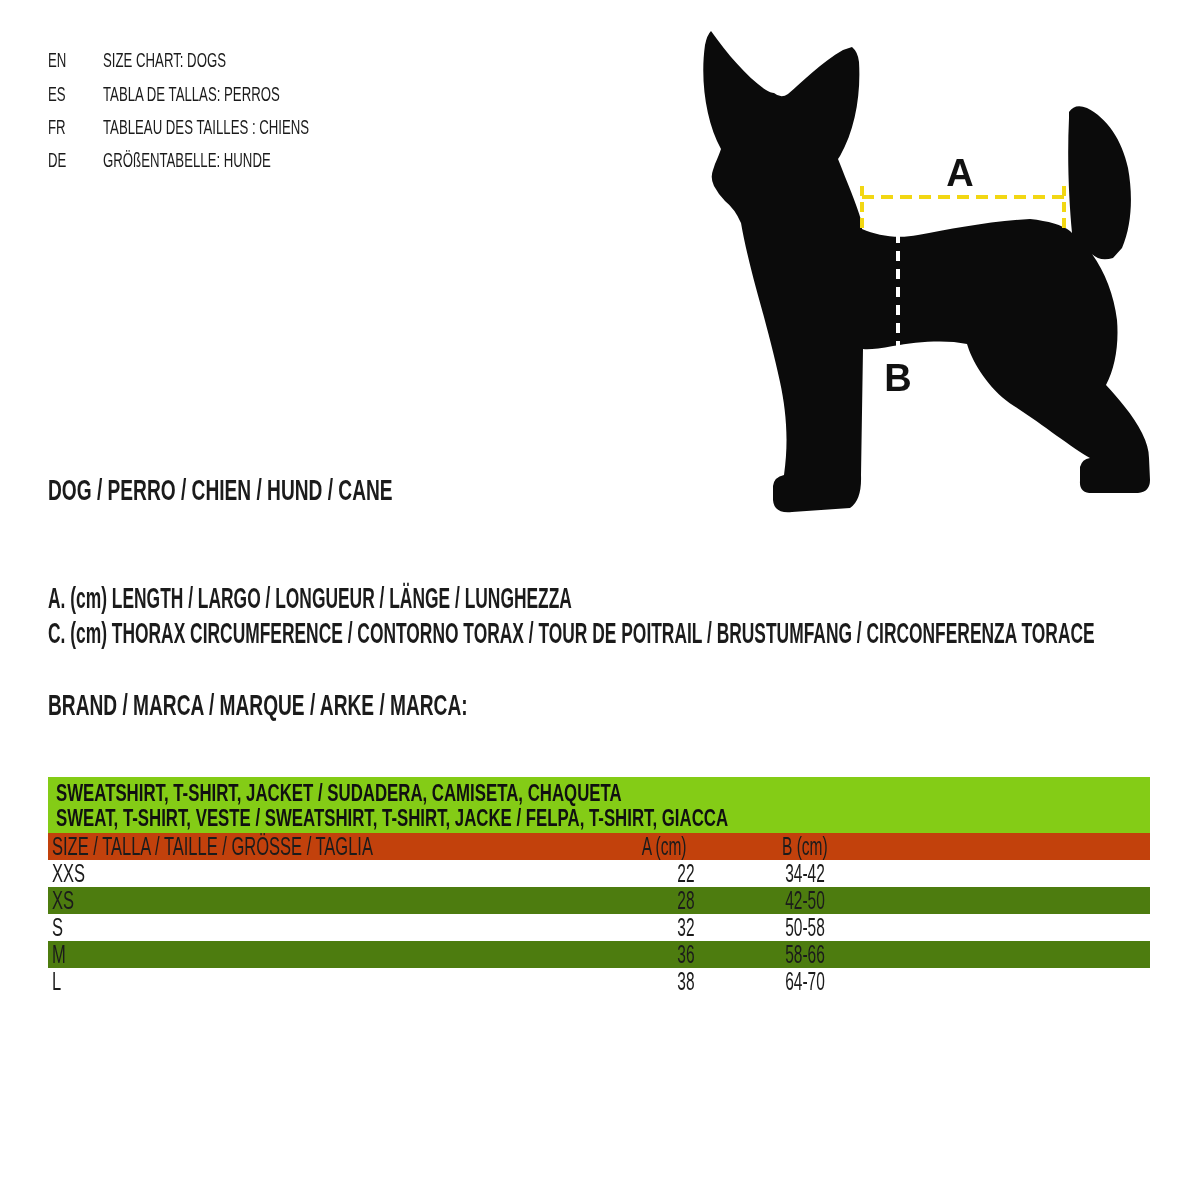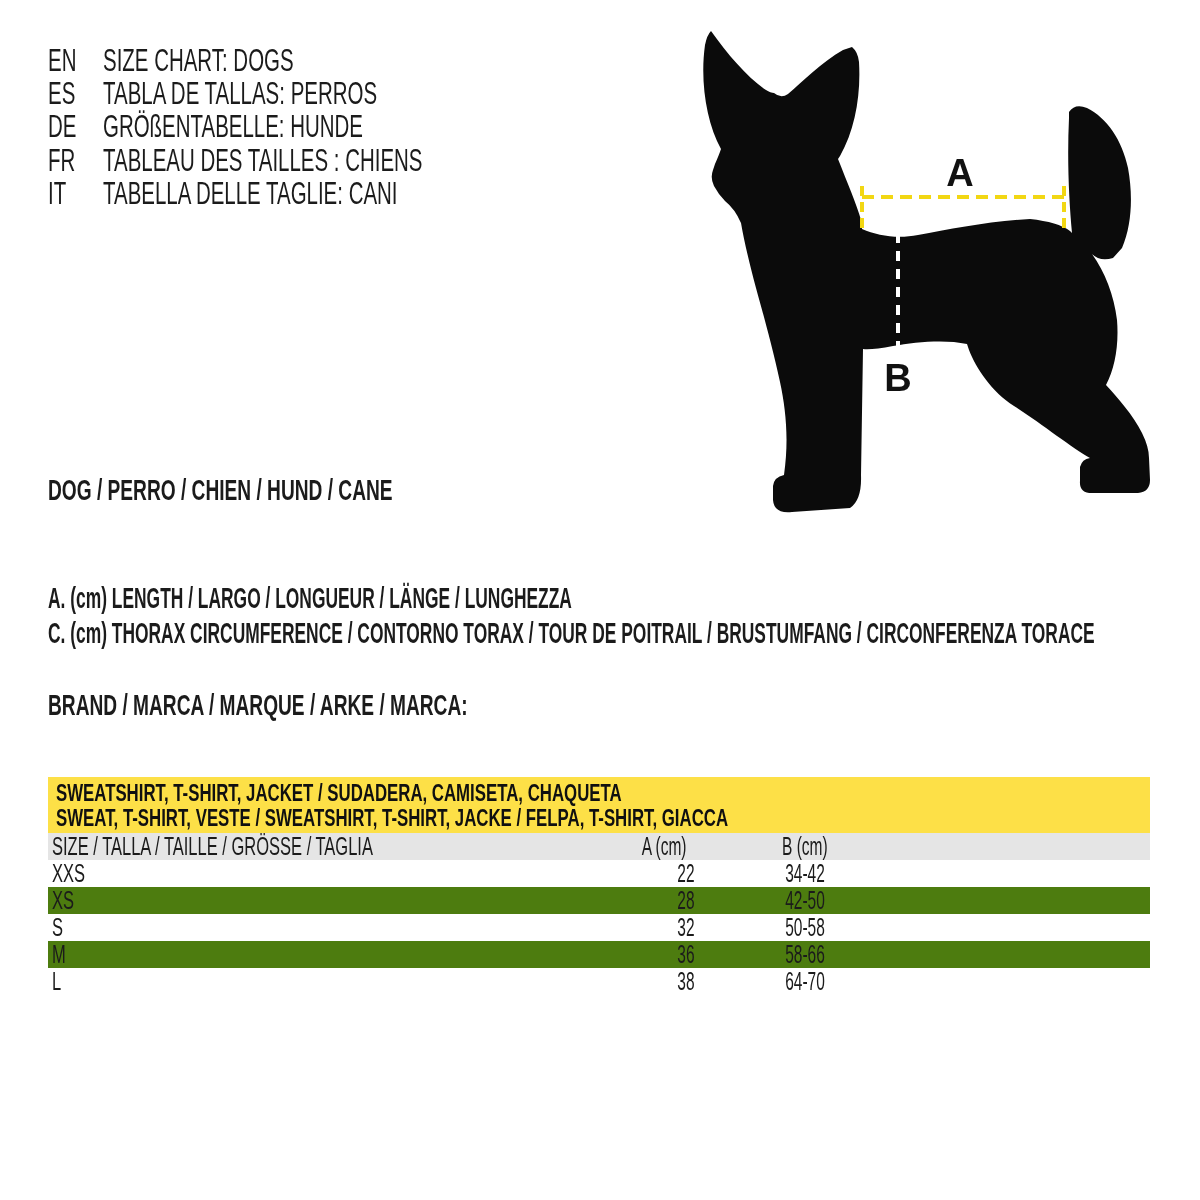--- a/index.html
+++ b/index.html
@@ -6,39 +6,39 @@
   body{width:1200px;height:1200px;font-family:"Liberation Sans",sans-serif;color:#1b1b1b;}
   .canvas{position:relative;width:1200px;height:1200px;overflow:hidden;background:#fff;}
 
   
   .cond{display:inline-block;white-space:nowrap;transform:scaleX(0.66);transform-origin:0 50%;}
   .cond-tight{display:inline-block;white-space:nowrap;transform:scaleX(0.60);transform-origin:0 50%;}
   .cond-mid{display:inline-block;white-space:nowrap;transform:scaleX(0.62);transform-origin:50% 50%;}
 
   
   .lang-list{position:absolute;left:48px;top:44px;}
-  .lang-row{display:flex;align-items:center;height:33.4px;font-size:31px;}
+  .lang-row{display:flex;align-items:center;height:33.4px;font-size:20px;}
   .lang-code{width:55px;}
 
   
   .dog-svg{position:absolute;left:0;top:0;}
 
   
   .caption{position:absolute;left:48px;font-size:29px;line-height:28px;height:28px;font-weight:bold;}
   .dog-caption{top:476px;}
   .measure-a-line{top:584px;}
   .measure-c-line{top:619px;}
   .brand-caption{top:691px;}
 
   
   .size-table{position:absolute;left:48px;top:777px;width:1102px;}
-  .banner{background:#fde047;height:56px;display:flex;flex-direction:column;justify-content:center;padding-left:8px;}
+  .banner{background:#84cc16;height:56px;display:flex;flex-direction:column;justify-content:center;padding-left:8px;}
   .banner-line{font-weight:700;font-size:24px;line-height:25px;color:#101010;}
   .banner .cond{transform:scaleX(0.70);}
-  .t-head{background:#e5e5e5;}
+  .t-head{background:#c2410c;}
   .t-row{position:relative;height:27px;font-size:25px;}
   .t-row.alt{background:#4d7c0f;}
   .cell-size{position:absolute;left:4px;top:0;height:27px;display:flex;align-items:center;}
   .cell-a{position:absolute;left:492px;width:160px;top:0;height:27px;line-height:27px;text-align:right;}
   .cell-b{position:absolute;left:677px;width:160px;top:0;height:40px;line-height:27px;text-align:center;}
 </style>
 </head>
 <body>
 
 <div class="canvas">
@@ -111,30 +111,26 @@
   <div class="lang-list">
     <div class="lang-row">
       <span class="lang-code"><span class="cond">EN</span></span>
       <span class="cond">SIZE CHART: DOGS</span>
     </div>
     <div class="lang-row">
       <span class="lang-code"><span class="cond">ES</span></span>
       <span class="cond">TABLA DE TALLAS: PERROS</span>
     </div>
     <div class="lang-row">
-      <span class="lang-code"><span class="cond">DE</span></span>
-      <span class="cond">GRÖßENTABELLE: HUNDE</span>
-    </div>
-    <div class="lang-row">
       <span class="lang-code"><span class="cond">FR</span></span>
       <span class="cond">TABLEAU DES TAILLES : CHIENS</span>
     </div>
     <div class="lang-row">
-      <span class="lang-code"><span class="cond">IT</span></span>
-      <span class="cond">TABELLA DELLE TAGLIE: CANI</span>
+      <span class="lang-code"><span class="cond">DE</span></span>
+      <span class="cond">GRÖßENTABELLE: HUNDE</span>
     </div>
   </div>
 
   <div class="caption dog-caption">
     <span class="cond">DOG / PERRO / CHIEN / HUND / CANE</span>
   </div>
 
   <div class="caption measure-a-line">
     <span class="cond-tight">A. (cm) LENGTH / LARGO / LONGUEUR / LÄNGE / LUNGHEZZA</span>
   </div>

